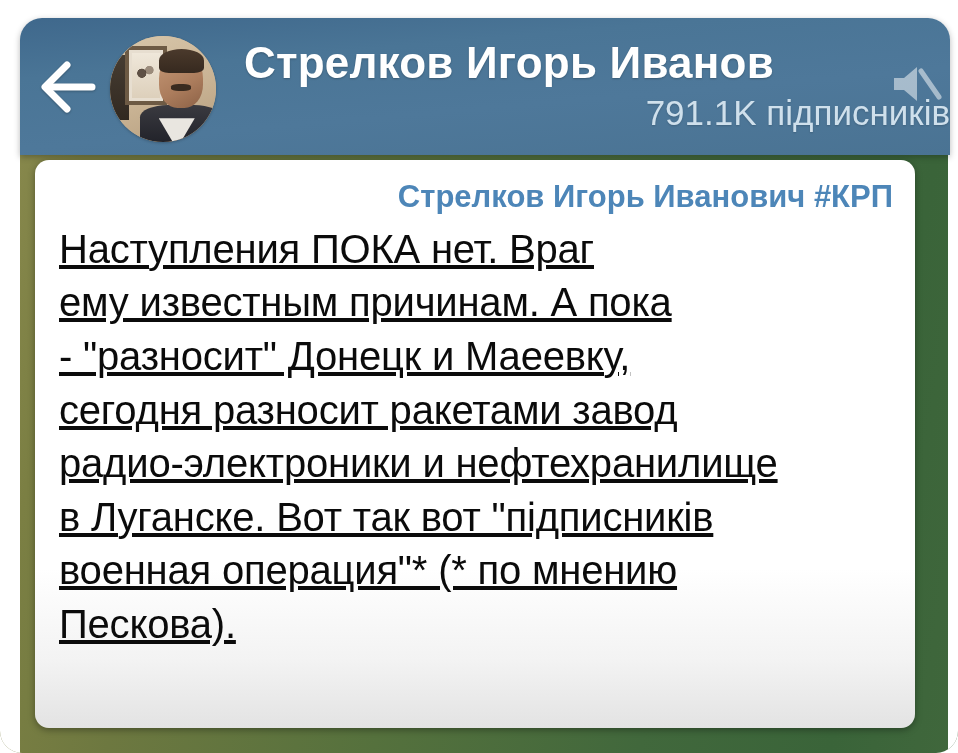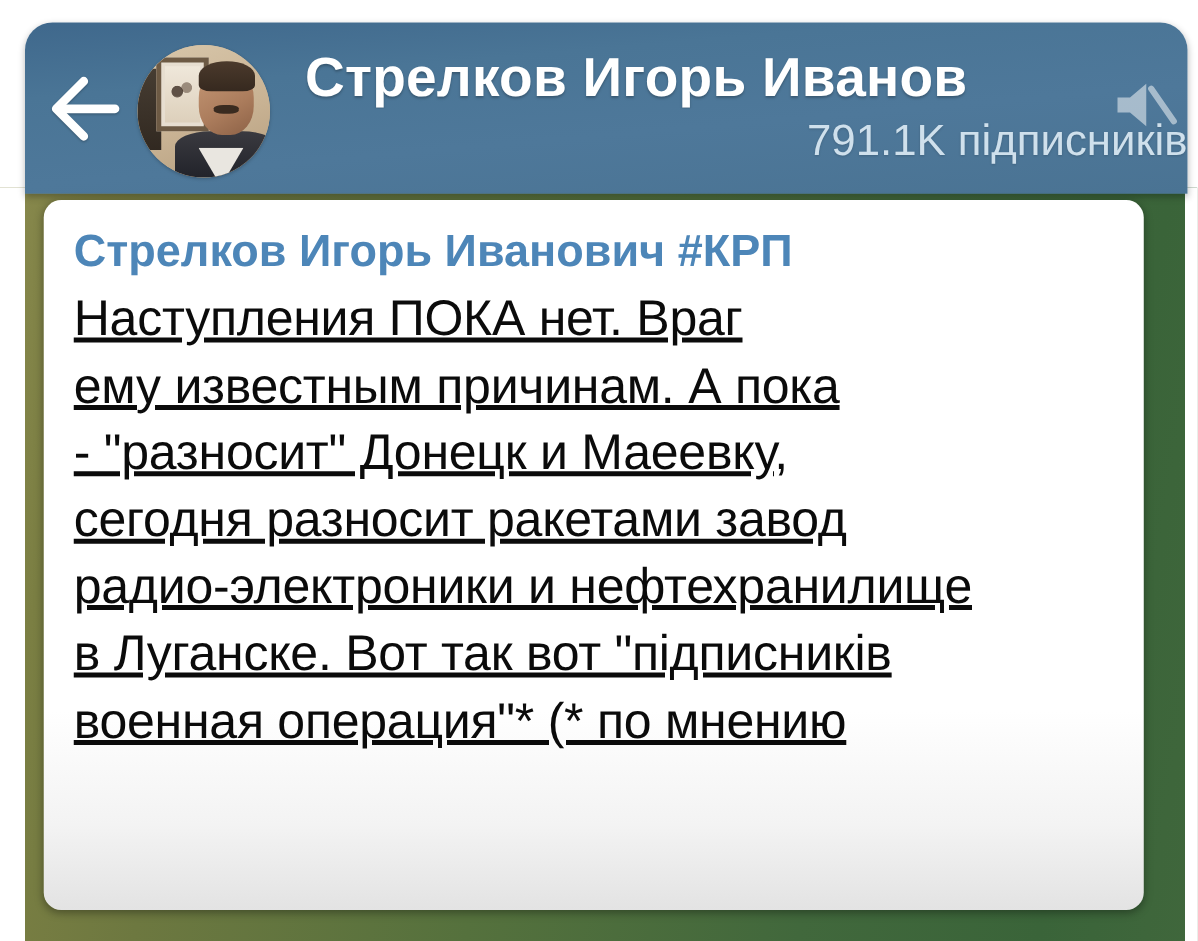--- a/index.html
+++ b/index.html
@@ -10,20 +10,21 @@
   body {
     font-family: "Liberation Sans", "DejaVu Sans", sans-serif;
   }
 
   .screen {
     position: relative;
     width: 958px;
     height: 753px;
     overflow: hidden;
     background: #ffffff;
+    border-radius: 22px;
   }
 
   
   .wallpaper {
     position: absolute;
     left: 0;
     top: 150px;
     width: 958px;
     height: 603px;
     background: linear-gradient(100deg,
@@ -210,27 +211,28 @@
     width: 880px;
     min-height: 568px;
     border-radius: 14px;
     background: linear-gradient(180deg, #ffffff 0%, #ffffff 72%, #f3f3f3 88%, #e3e3e3 100%);
     box-shadow: 0 2px 7px rgba(0,0,0,.35);
     padding: 18px 22px 26px 24px;
     box-sizing: border-box;
     overflow: hidden;
   }
   .msg-author {
-    font-size: 36px;
+    font-size: 31px;
     font-weight: bold;
     color: #4d86b8;
     line-height: 1.25;
     margin-bottom: 6px;
     white-space: nowrap;
     cursor: pointer;
+    text-align: right;
   }
   .msg-body {
     font-size: 40px;
     color: #0b0b0b;
     line-height: 1.34;
     letter-spacing: -0.2px;
   }
   .msg-line { white-space: nowrap; text-decoration: underline; }
 </style>
 </head>
@@ -285,16 +287,17 @@
   <div class="bubble">
     <div class="msg-author">Стрелков Игорь Иванович #КРП</div>
     <div class="msg-body">
       <div class="msg-line">Наступления ПОКА нет. Враг</div>
       <div class="msg-line">ему известным причинам. А пока</div>
       <div class="msg-line">- "разносит" Донецк и Маеевку,</div>
       <div class="msg-line">сегодня разносит ракетами завод</div>
       <div class="msg-line">радио-электроники и нефтехранилище</div>
       <div class="msg-line">в Луганске. Вот так вот "підписників</div>
       <div class="msg-line">военная операция"* (* по мнению</div>
+      <div class="msg-line">Пескова).</div>
     </div>
   </div>
 
 </div>
 
 </body></html>

